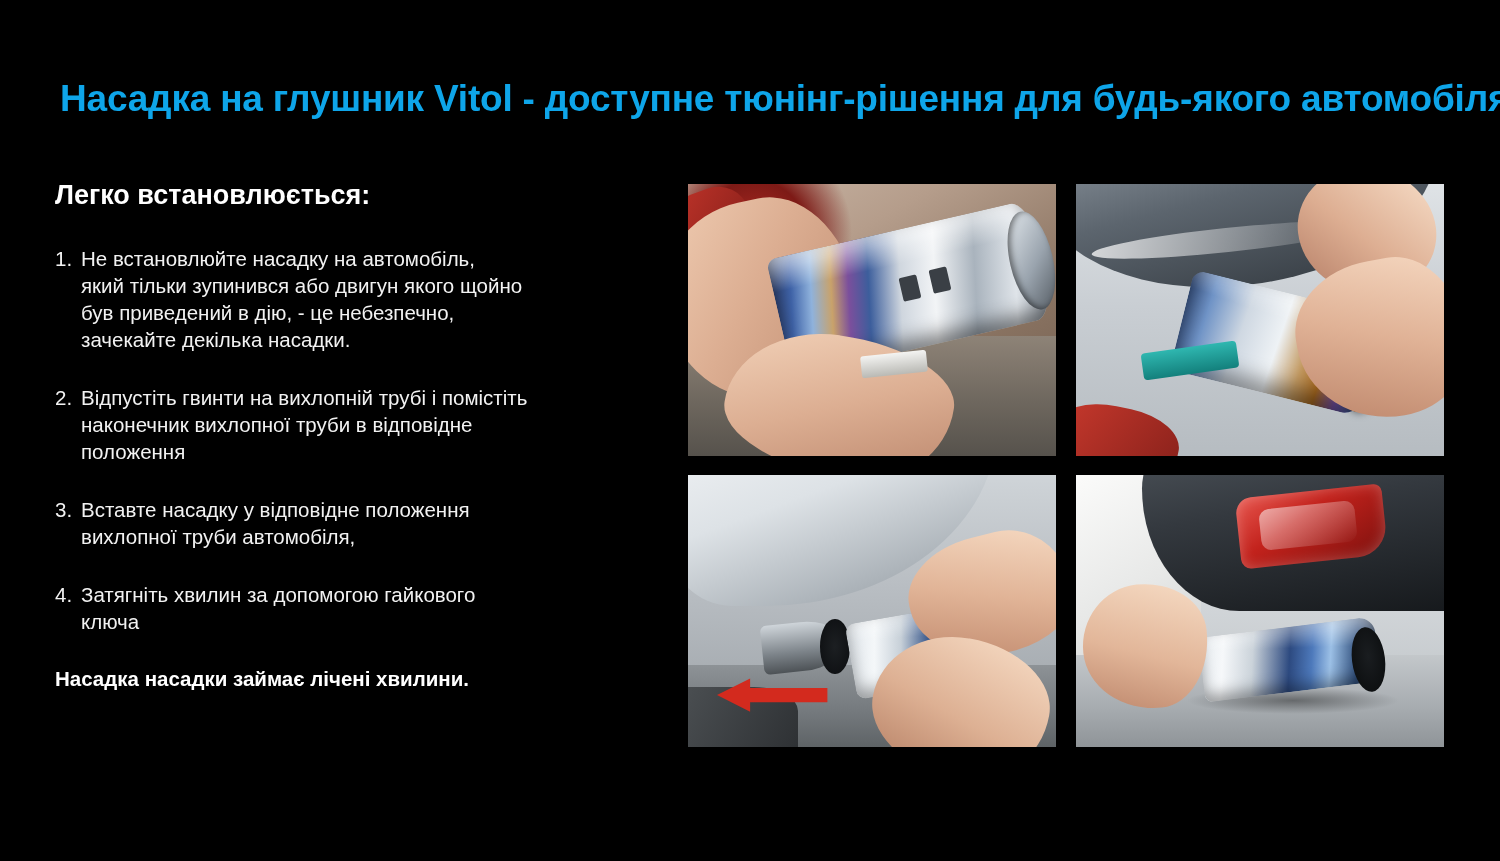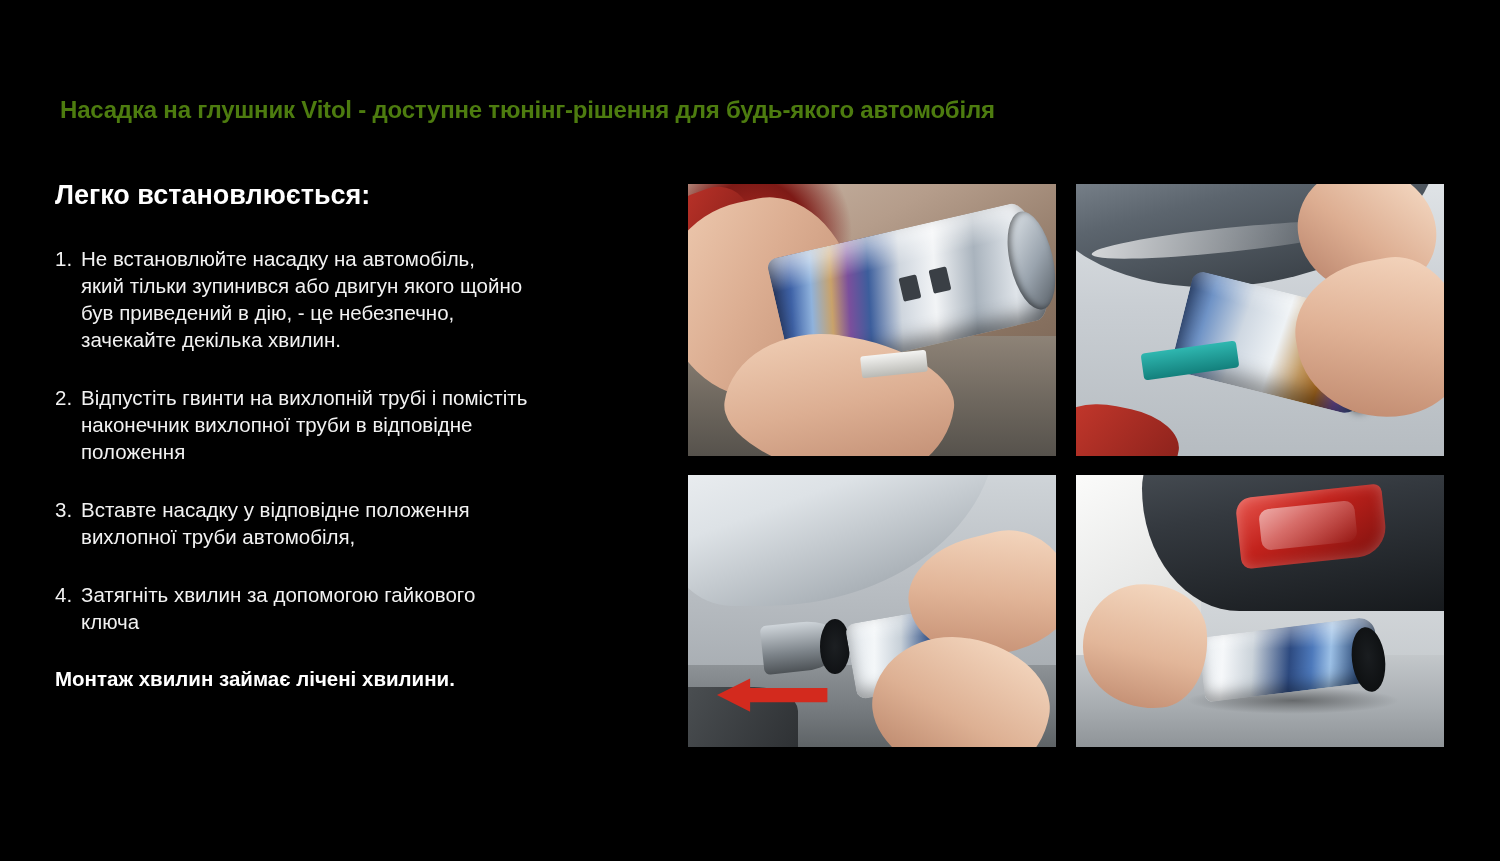--- a/index.html
+++ b/index.html
@@ -21,26 +21,26 @@
     position: relative;
     width: 1500px;
     height: 861px;
     background: #000000;
   }
 
   
   .title {
     position: absolute;
     left: 60px;
-    top: 96px;
+    top: 78px;
     width: 1390px;
-    font-size: 24px;
+    font-size: 37px;
     font-weight: bold;
     letter-spacing: -0.2px;
-    color: #4d7c0f;
+    color: #0ea5e9;
     white-space: nowrap;
   }
 
   
   .left-col {
     position: absolute;
     left: 55px;
     top: 180px;
     width: 630px;
   }
@@ -335,41 +335,41 @@
 
   <div class="left-col">
     <div class="subhead">Легко встановлюється:</div>
 
     <ol class="steps">
       <li class="step">
         <span class="step-num">1.</span>
         <span class="step-text">Не встановлюйте насадку на автомобіль,
 який тільки зупинився або двигун якого щойно
 був приведений в дію, - це небезпечно,
-зачекайте декілька хвилин.</span>
+зачекайте декілька насадки.</span>
       </li>
       <li class="step">
         <span class="step-num">2.</span>
         <span class="step-text">Відпустіть гвинти на вихлопній трубі і помістіть
 наконечник вихлопної труби в відповідне
 положення</span>
       </li>
       <li class="step">
         <span class="step-num">3.</span>
         <span class="step-text">Вставте насадку у відповідне положення
 вихлопної труби автомобіля,</span>
       </li>
       <li class="step">
         <span class="step-num">4.</span>
         <span class="step-text">Затягніть хвилин за допомогою гайкового
 ключа</span>
       </li>
     </ol>
 
-    <div class="closing">Монтаж хвилин займає лічені хвилини.</div>
+    <div class="closing">Насадка насадки займає лічені хвилини.</div>
   </div>
 
   <div class="grid">
 
     <div class="cell p1">
       <div class="floor"></div>
       <div class="sleeve"></div>
       <div class="hand-l"></div>
       <div class="tip">
         <div class="tip-mouth"></div>

